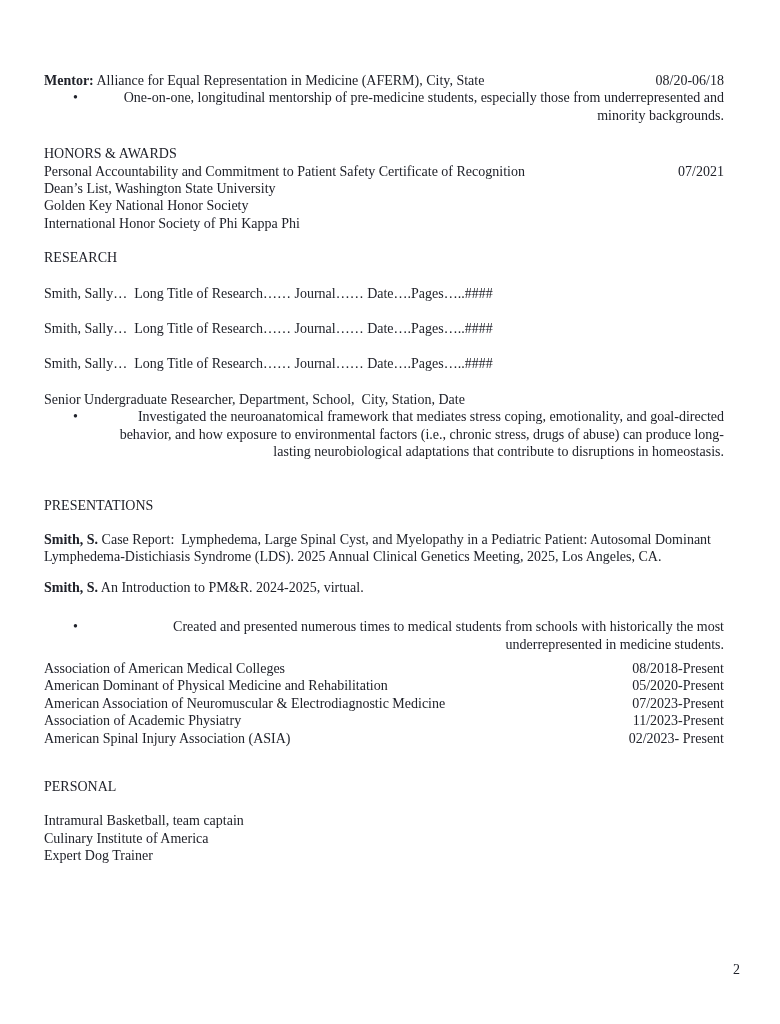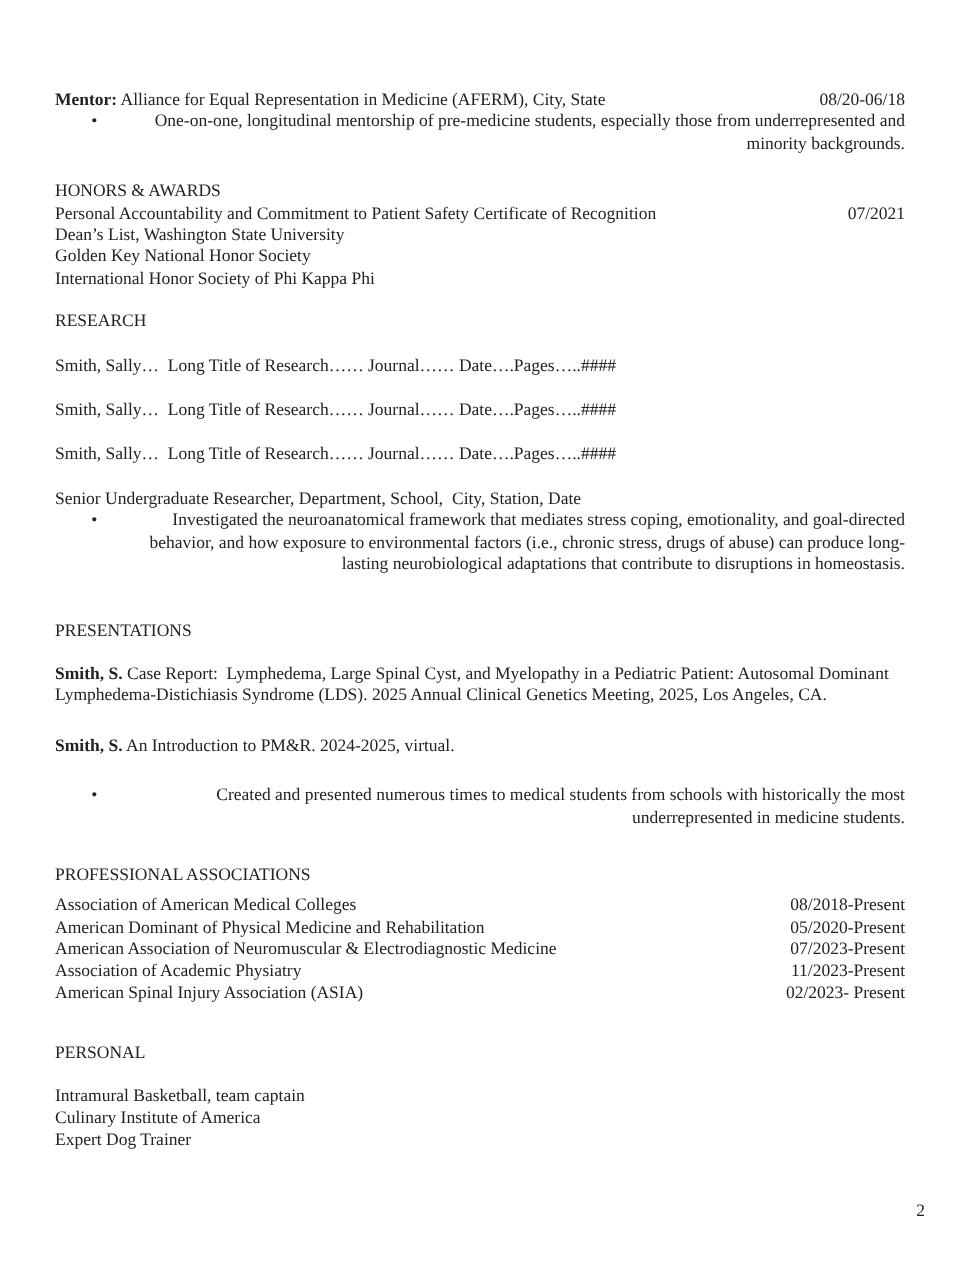--- a/index.html
+++ b/index.html
@@ -77,24 +77,23 @@
 
     <p class="heading" style="margin-top:17px">RESEARCH</p>
     <p style="margin-top:18px"><span class="t">Smith, Sally…  Long Title of Research…… Journal…… Date….Pages…..####</span></p>
     <p style="margin-top:18px"><span class="t">Smith, Sally…  Long Title of Research…… Journal…… Date….Pages…..####</span></p>
     <p style="margin-top:18px"><span class="t">Smith, Sally…  Long Title of Research…… Journal…… Date….Pages…..####</span></p>
     <p style="margin-top:18px"><span class="t">Senior Undergraduate Researcher, Department, School,  City, Station, Date</span></p>
     <p class="bullet"><span class="t">Investigated the neuroanatomical framework that mediates stress coping, emotionality, and goal-directed behavior, and how exposure to environmental factors (i.e., chronic stress, drugs of abuse) can produce long-lasting neurobiological adaptations that contribute to disruptions in homeostasis.</span></p>
 
     <p class="heading" style="margin-top:36px">PRESENTATIONS</p>
     <p style="margin-top:17px"><b>Smith, S.</b><span class="t"> Case Report:  Lymphedema, Large Spinal Cyst, and Myelopathy in a Pediatric Patient: Autosomal Dominant Lymphedema-Distichiasis Syndrome (LDS). 2025 Annual Clinical Genetics Meeting, 2025, Los Angeles, CA.</span></p>
-    <p style="margin-top:23px"><b>Smith, S.</b><span class="t"> An Introduction to PM&amp;R. 2024-2025, virtual.</span></p>
+    <p style="margin-top:13px"><b>Smith, S.</b><span class="t"> An Introduction to PM&amp;R. 2024-2025, virtual.</span></p>
     <p class="bullet" style="margin-top:22px"><span class="t">Created and presented numerous times to medical students from schools with historically the most underrepresented in medicine students.</span></p>
 
-    <p class="heading" style="margin-top:29px">PROFESSIONAL ASSOCIATIONS</p>
     <div style="margin-top:7px">
       <div class="row">
         <span class="t main">Association of American Medical Colleges</span>
         <span class="date">08/2018-Present</span>
       </div>
       <div class="row">
         <span class="t main">American Dominant of Physical Medicine and Rehabilitation</span>
         <span class="date">05/2020-Present</span>
       </div>
       <div class="row">

